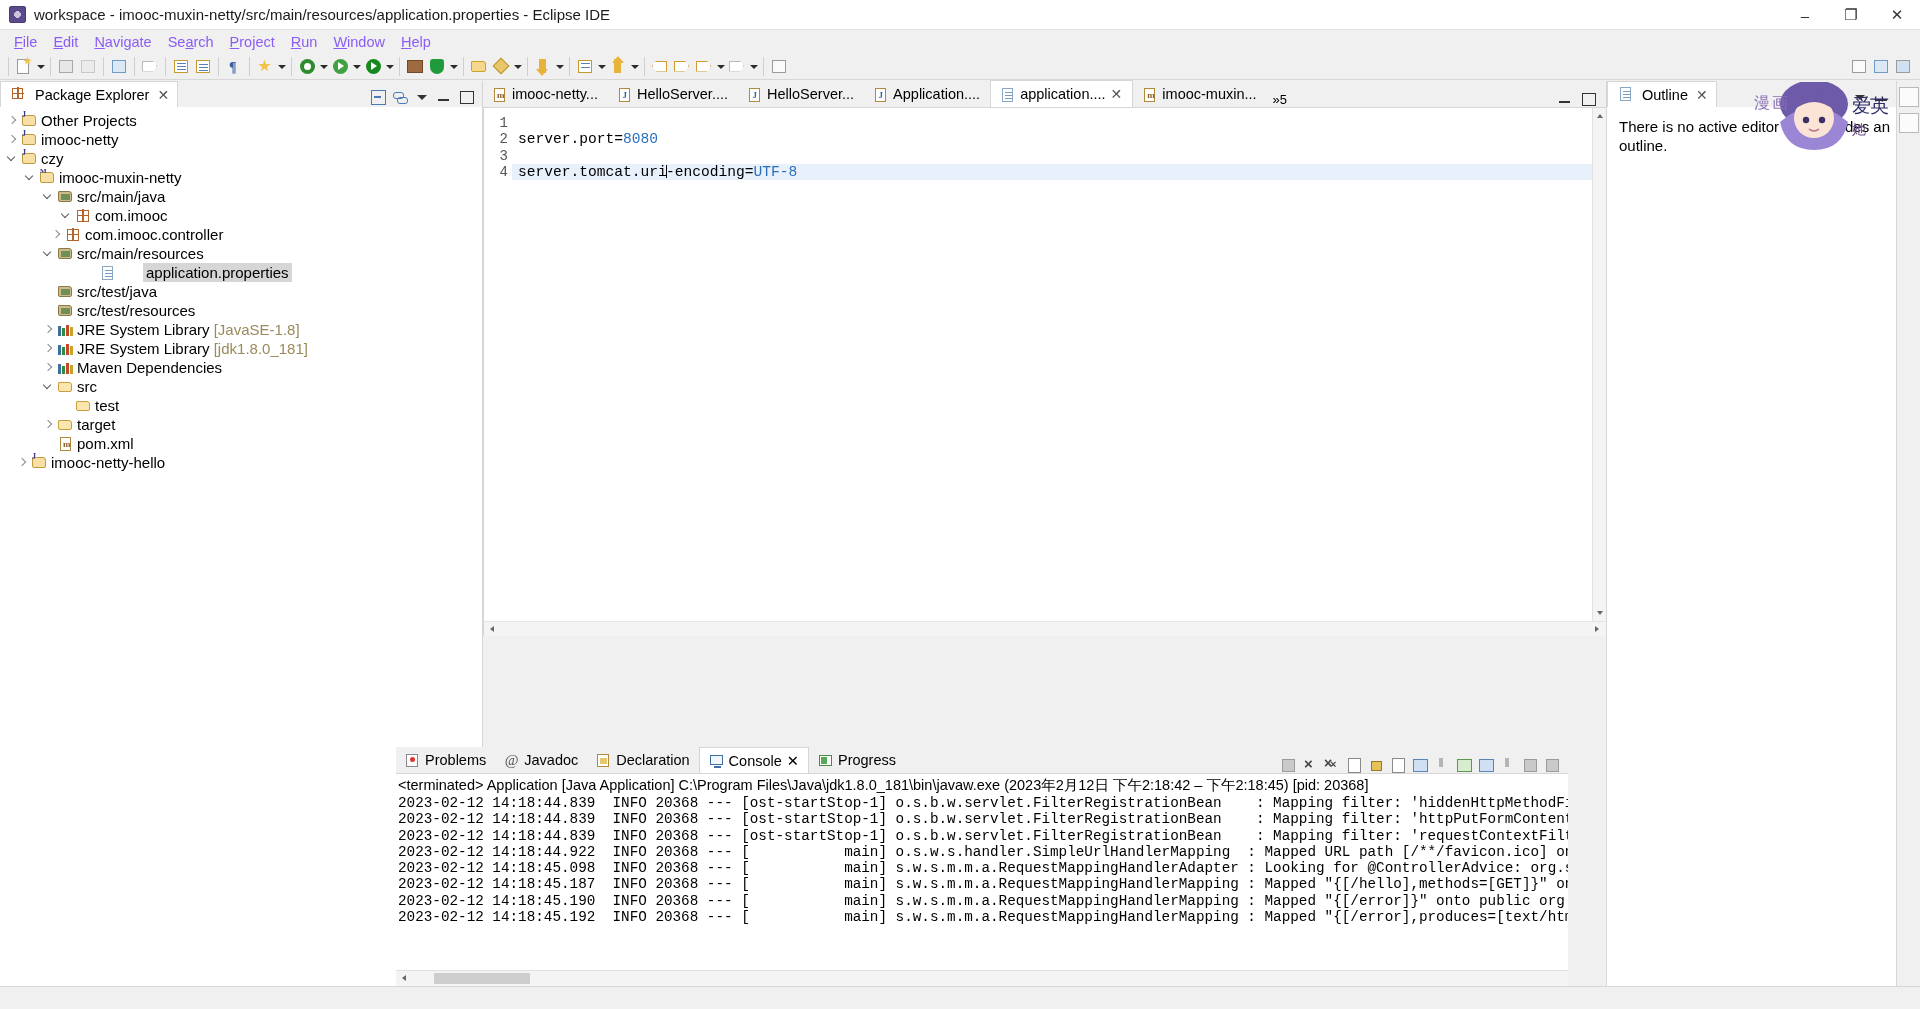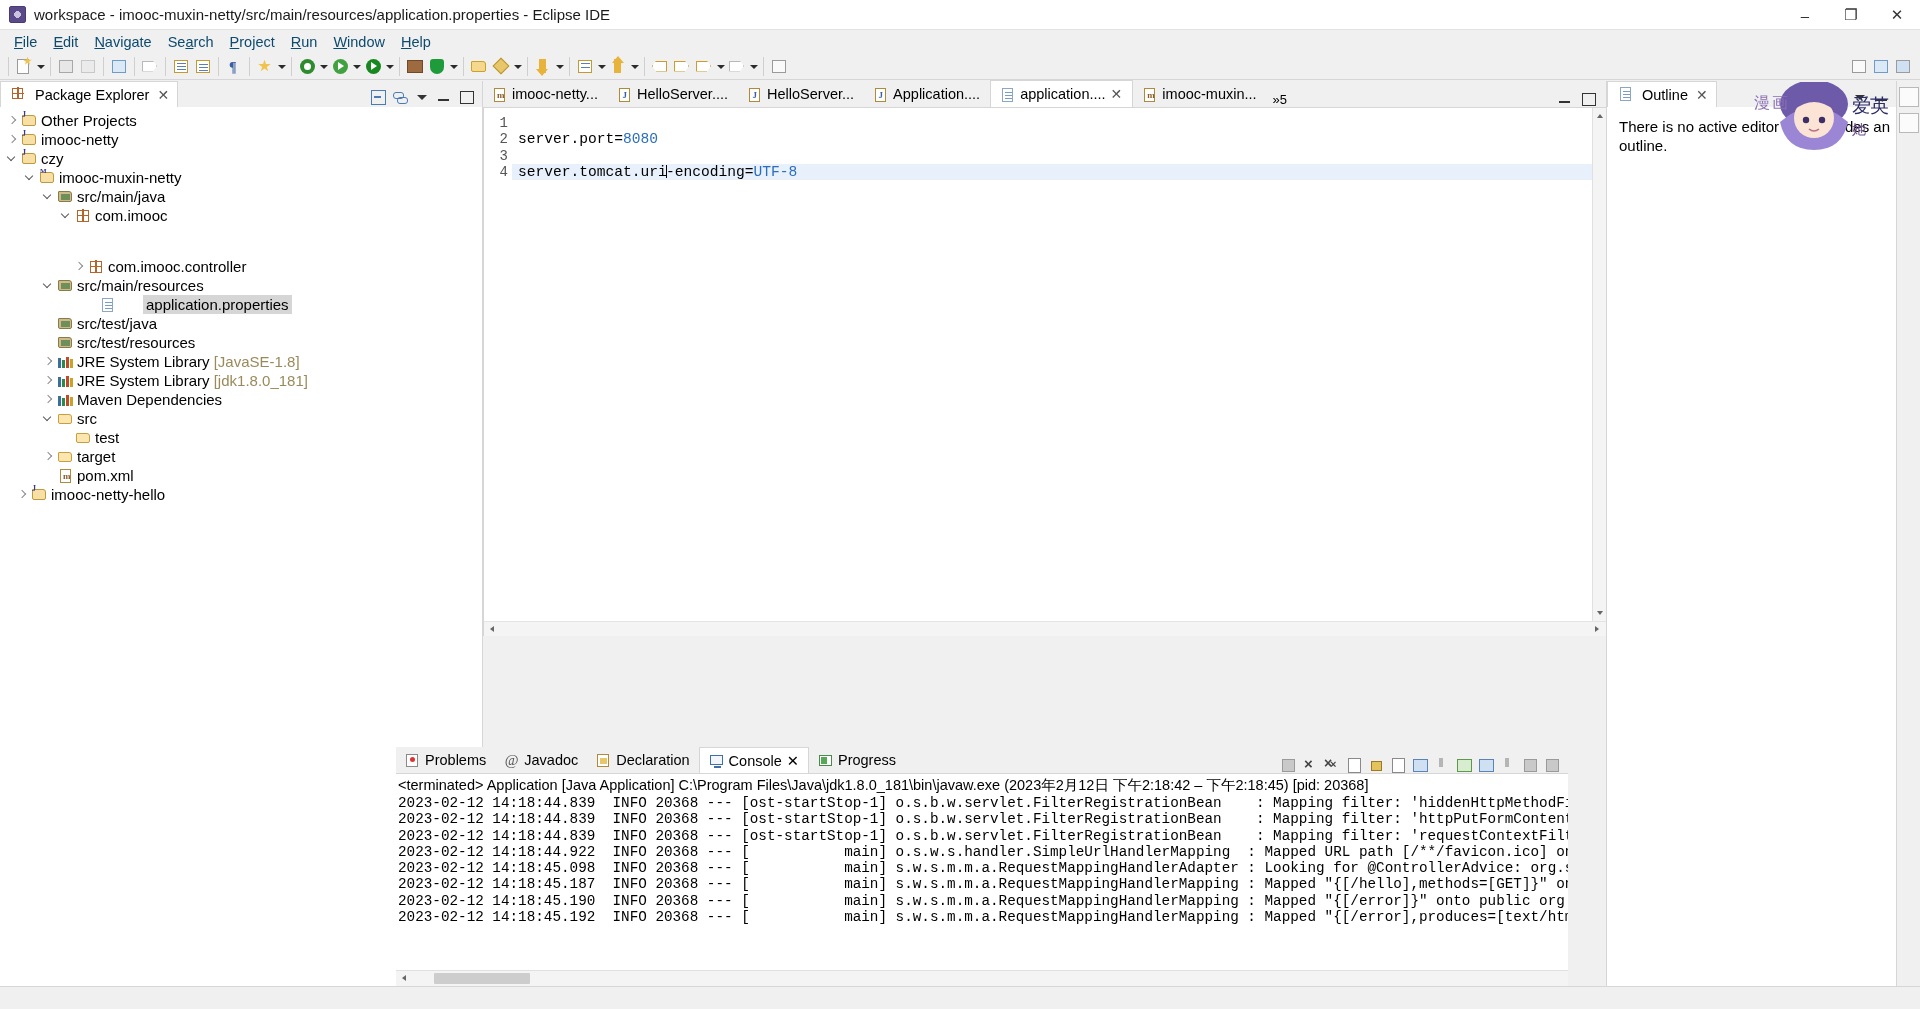--- a/index.html
+++ b/index.html
@@ -32,21 +32,21 @@
     align-items: center; justify-content: center;
     font-size: 15px; color: #333;
   }
 
   
   #menubar {
     height: 23px; background: #f0f0f0;
     display: flex; align-items: center; padding-left: 6px;
   }
   .menu-item {
-    padding: 2px 8px; font-size: 14.5px; color: #0c4a6e; white-space: nowrap;
+    padding: 2px 8px; font-size: 14.5px; color: #8b5cf6; white-space: nowrap;
   }
   .menu-item u { text-decoration: underline; }
 
   
   #toolbar {
     height: 27px; background: #f0f0f0;
     display: flex; align-items: center;
     border-bottom: 1px solid #d6d6d6;
     padding-left: 4px; position: relative;
   }
@@ -584,21 +584,21 @@
           </span>
           <span class="tlabel">src/main/java</span>
         </div>
         <div class="trow" style="padding-left: 58px;">
           <span class="twist down"></span>
           <span class="ticon">
             <span class="i-pkg"></span>
           </span>
           <span class="tlabel">com.imooc</span>
         </div>
-        <div class="trow" style="padding-left: 71px; margin-top: 32px;">
+        <div class="trow" style="padding-left: 48px;">
           <span class="twist right"></span>
           <span class="ticon">
             <span class="i-pkg"></span>
           </span>
           <span class="tlabel">com.imooc.controller</span>
         </div>
         <div class="trow" style="padding-left: 40px;">
           <span class="twist down"></span>
           <span class="ticon">
             <span class="i-srcfolder"></span>

